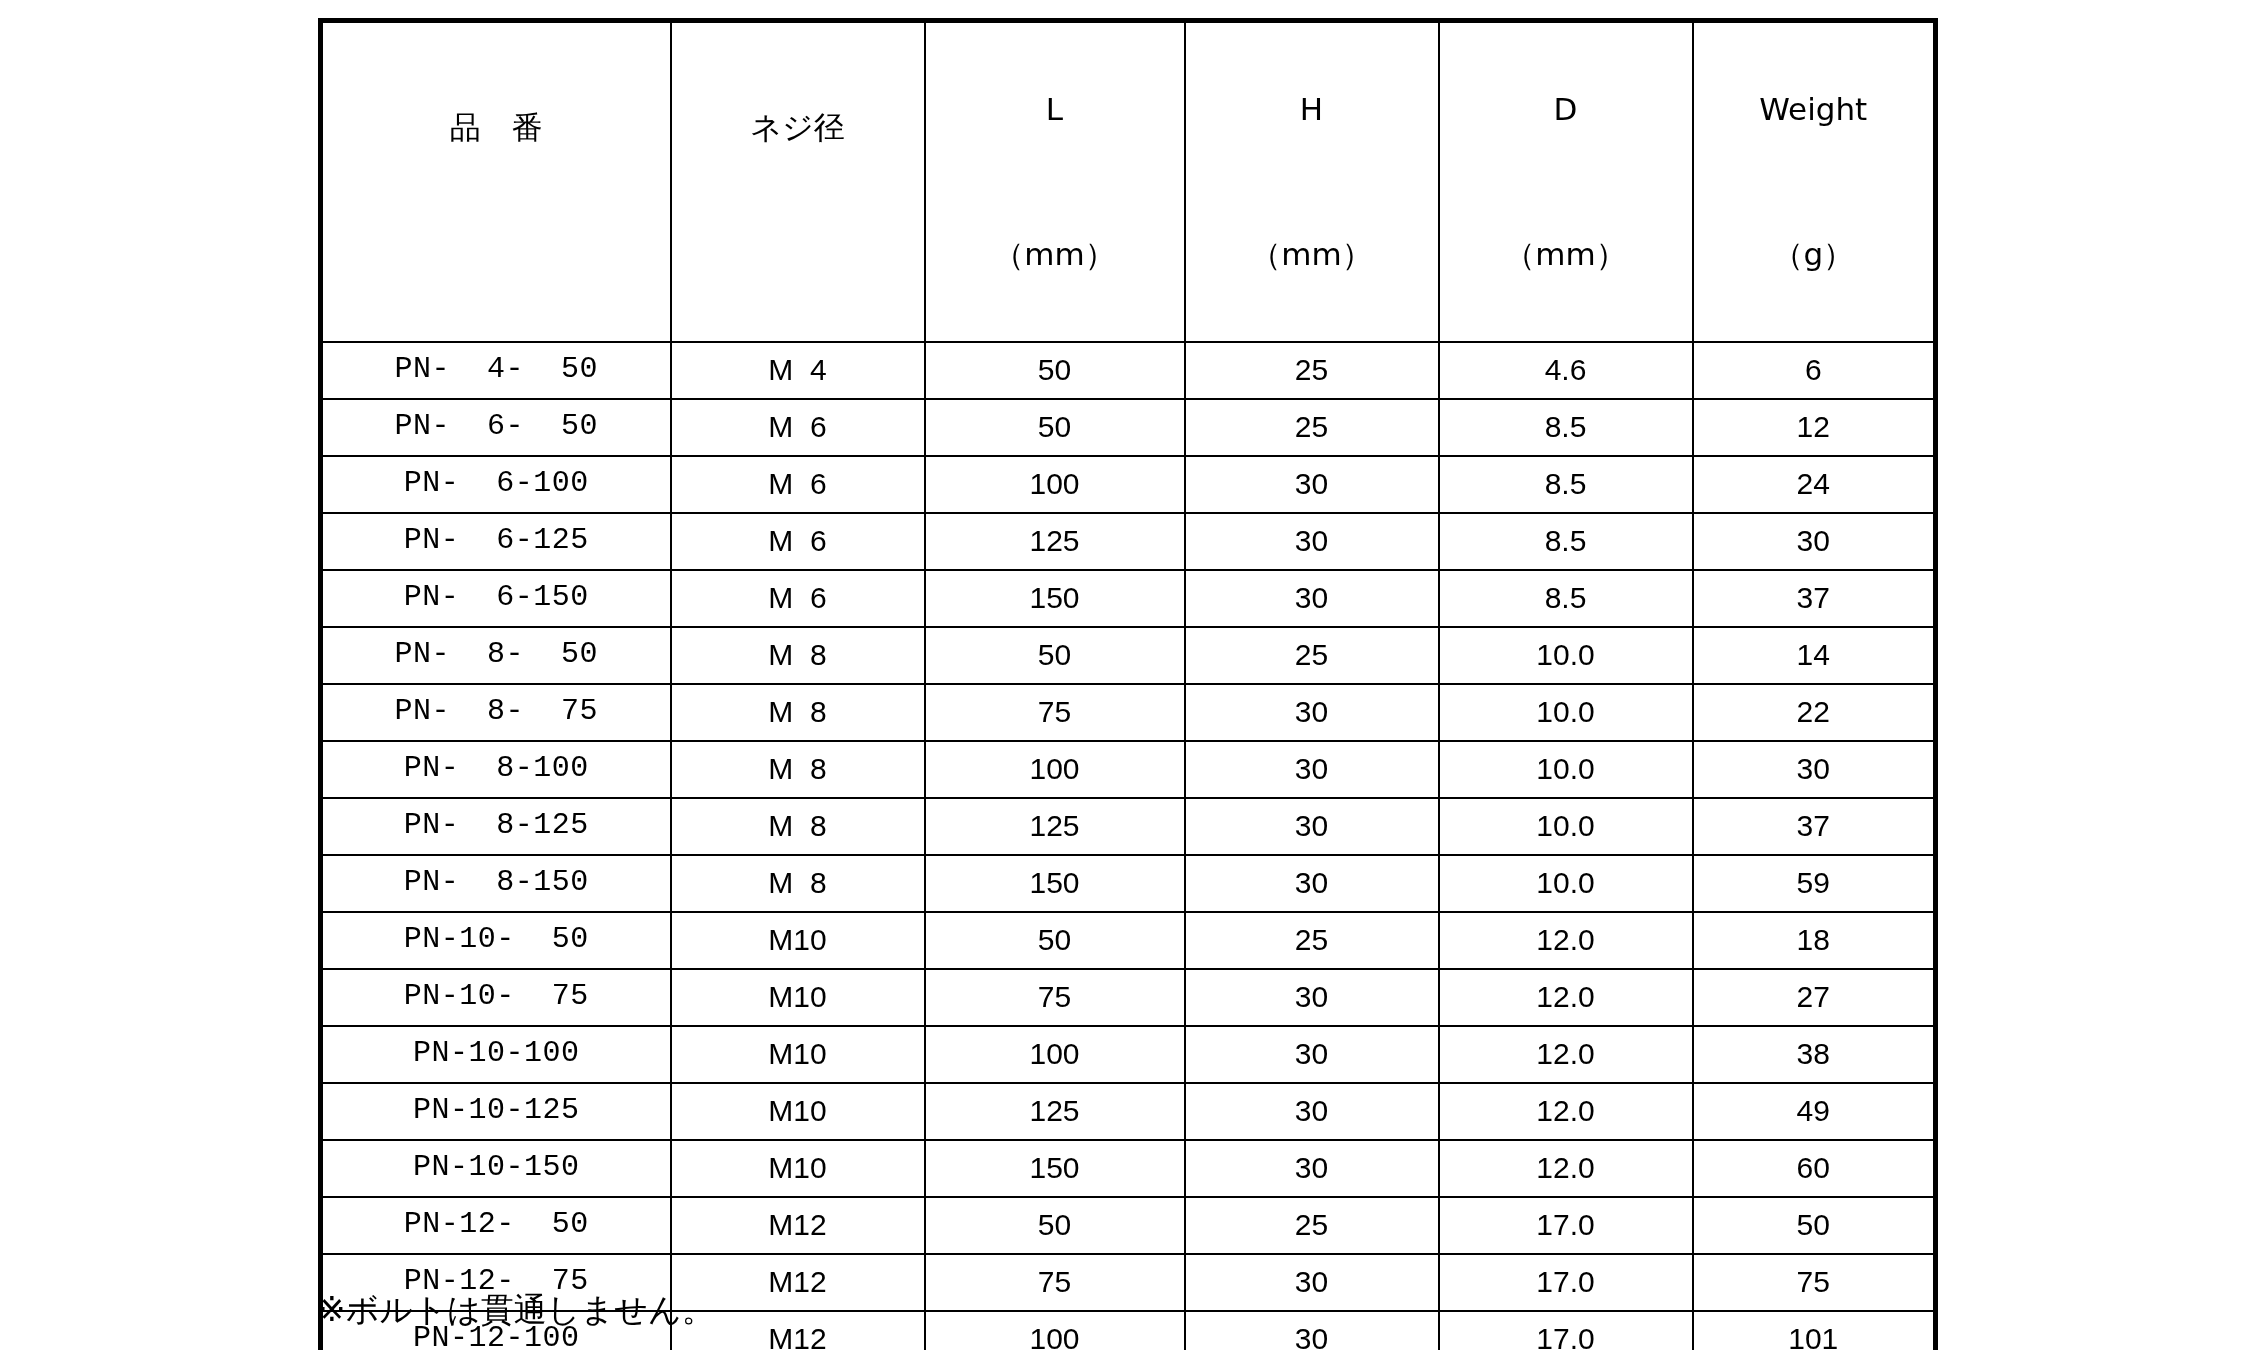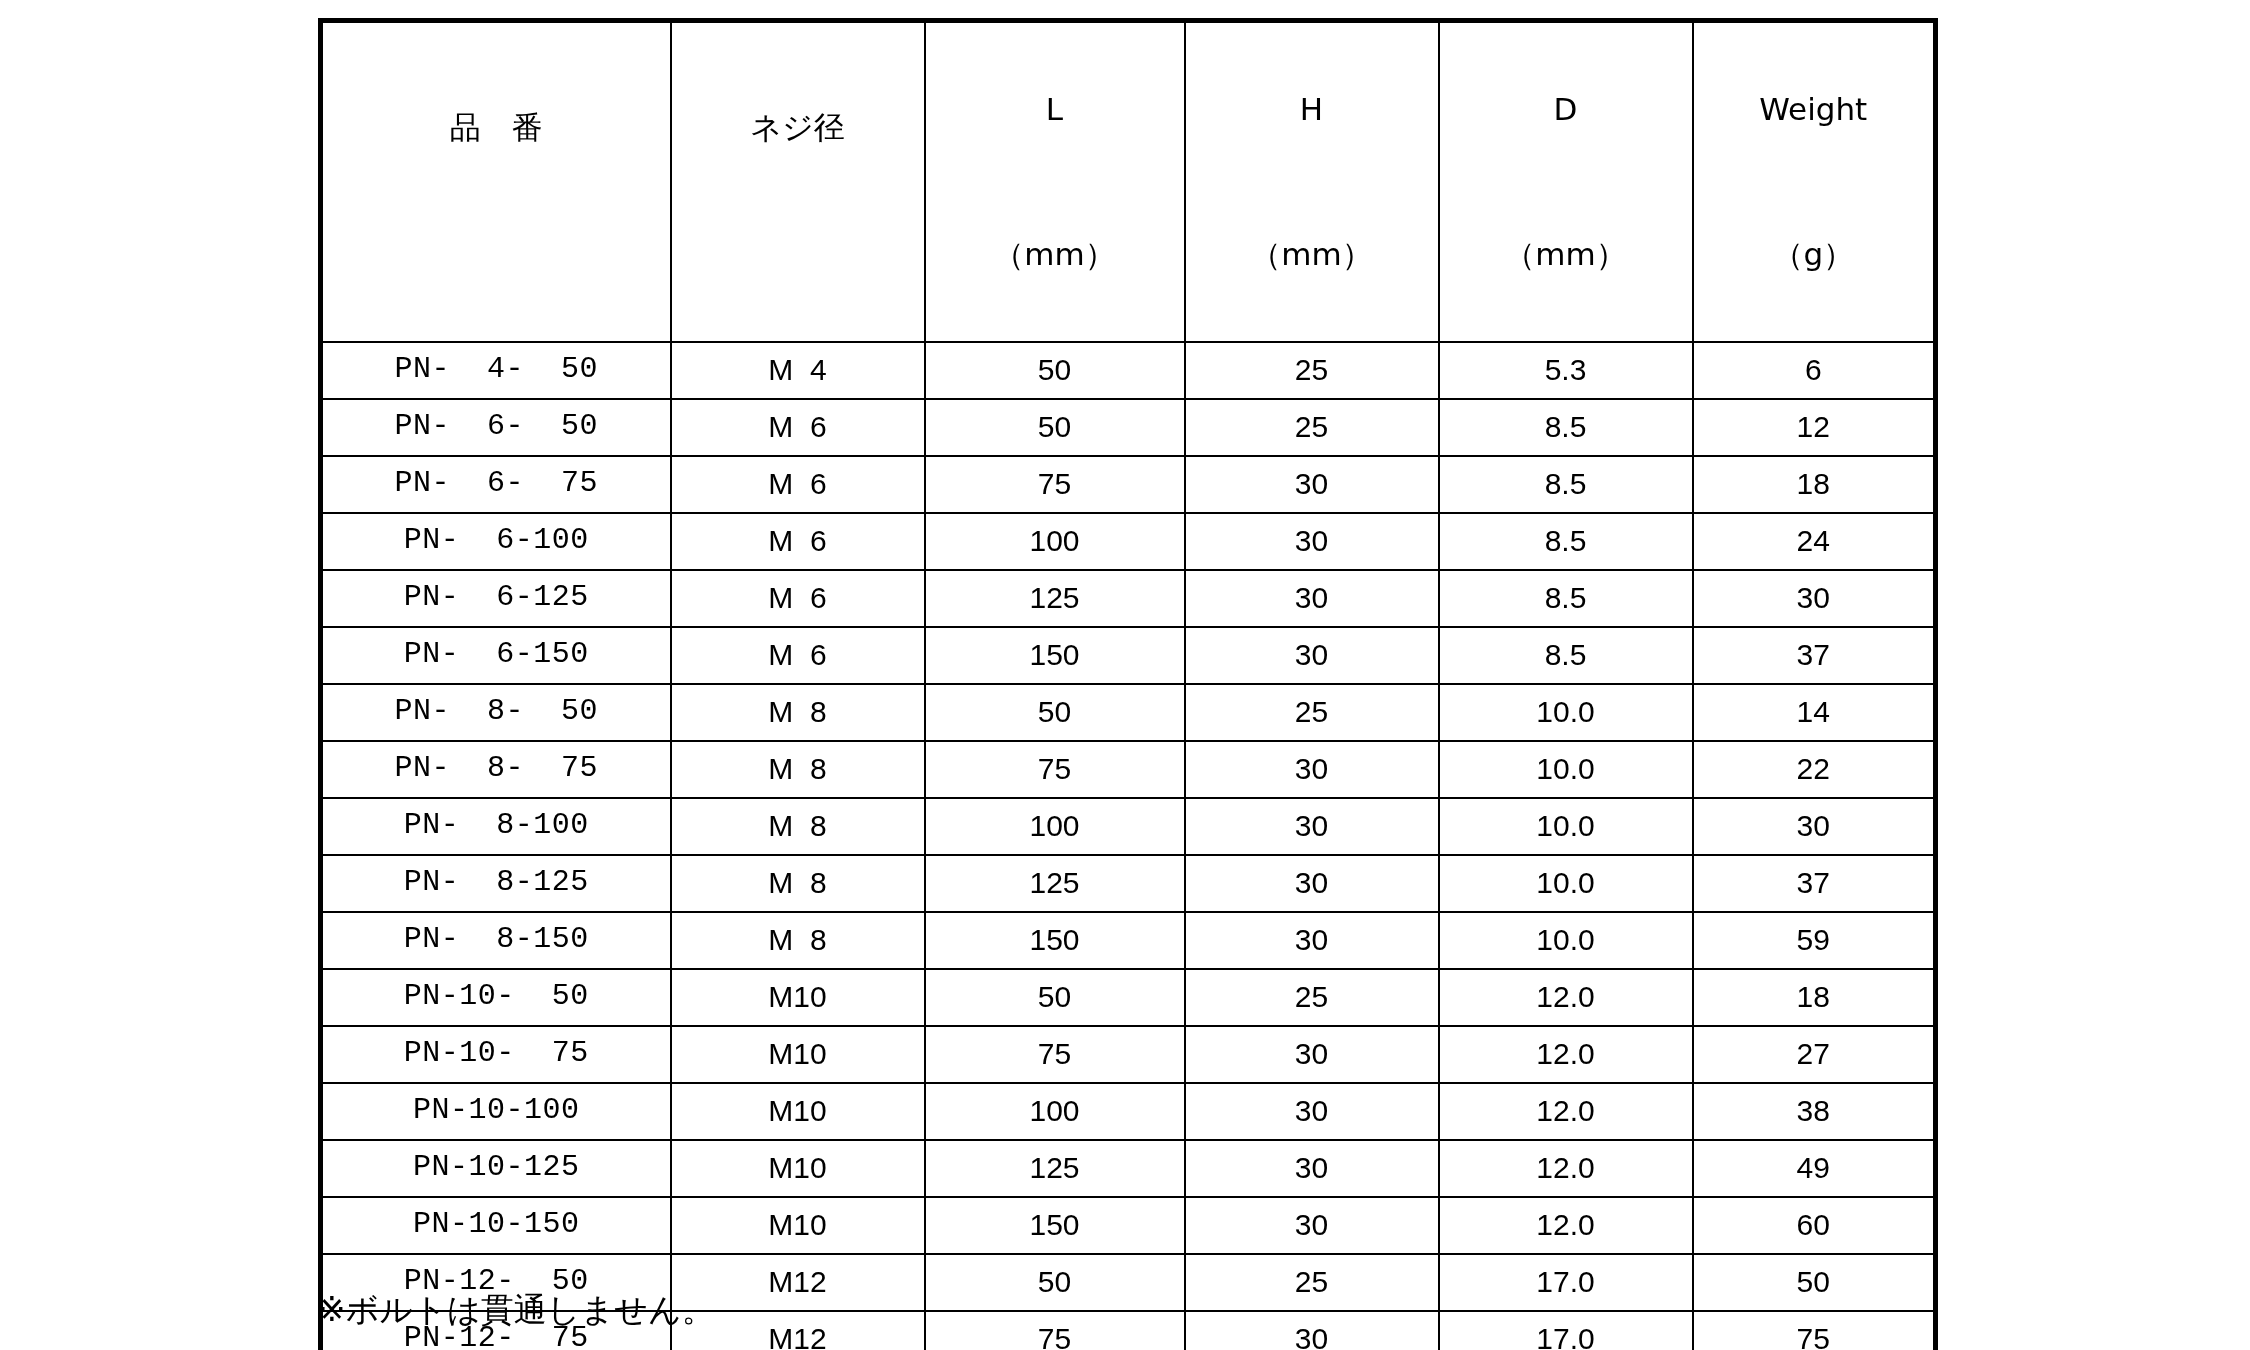--- a/index.html
+++ b/index.html
@@ -115,38 +115,30 @@
             <span class="l2">（g）</span>
           </th>
         </tr>
       </thead>
       <tbody id="spec-body">
           <tr>
             <td class="part-cell">PN-  4-  50</td>
             <td>M  4</td>
             <td>50</td>
             <td>25</td>
-            <td>5.3</td>
+            <td>4.6</td>
             <td>6</td>
           </tr>
           <tr>
             <td class="part-cell">PN-  6-  50</td>
             <td>M  6</td>
             <td>50</td>
             <td>25</td>
             <td>8.5</td>
             <td>12</td>
-          </tr>
-          <tr>
-            <td class="part-cell">PN-  6-  75</td>
-            <td>M  6</td>
-            <td>75</td>
-            <td>30</td>
-            <td>8.5</td>
-            <td>18</td>
           </tr>
           <tr>
             <td class="part-cell">PN-  6-100</td>
             <td>M  6</td>
             <td>100</td>
             <td>30</td>
             <td>8.5</td>
             <td>24</td>
           </tr>
           <tr>

